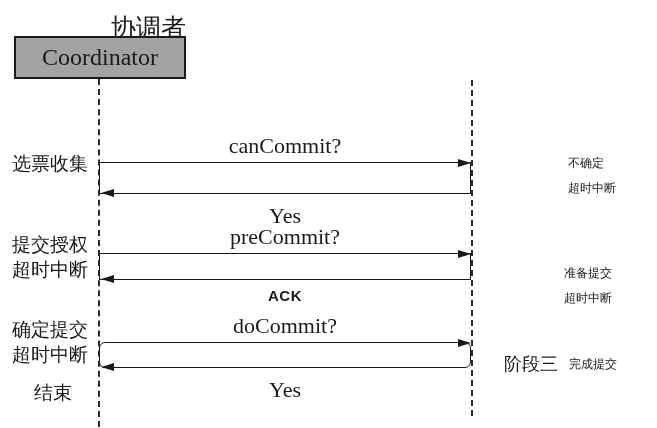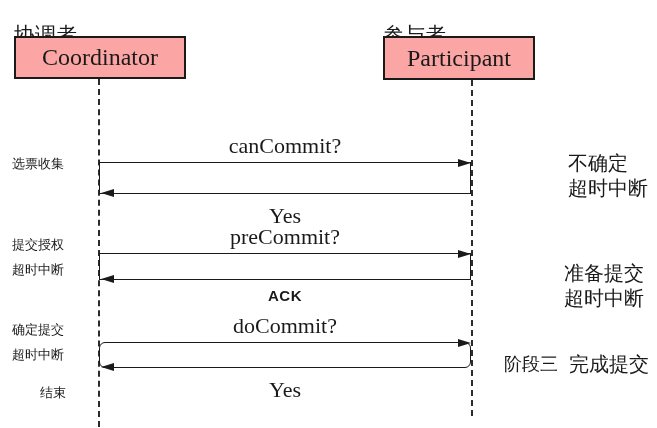--- a/index.html
+++ b/index.html
@@ -3,28 +3,28 @@
 <meta charset="utf-8">
 <style>
   html,body { margin:0; padding:0; background:#ffffff; }
   .stage {
     position:relative; width:657px; height:428px; overflow:hidden;
     background:#ffffff; color:#1a1a1a;
     font-family:"Liberation Sans","DejaVu Sans",sans-serif;
   }
 
   
-  .actor-caption { position:absolute; top:21px; font-size:21px; text-align:left; white-space:nowrap; }
+  .actor-caption { position:absolute; top:11px; font-size:25px; text-align:right; white-space:nowrap; }
   .cap-co { left:14px;  width:172px; }
   .cap-pa { left:383px; width:152px; }
 
   
   .actor-box {
     position:absolute; top:36px; box-sizing:border-box;
-    border:2px solid #1a1a1a; background:#fca5a5;
+    border:2px solid #1a1a1a; background:#a3a3a3;
     display:flex; align-items:center; justify-content:center;
     font-family:"Liberation Serif","DejaVu Serif",serif; font-size:24px;text-align:center;
   }
   .box-co { left:14px;  width:172px; height:43px; }
   .box-pa { left:383px; width:152px; height:44px; }
 
   
   .lifeline { position:absolute; width:0; border-left:2px dashed #2b2b2b; }
   .life-co { left:98px;  top:79px; height:348px; }
   .life-pa { left:471px; top:80px; height:336px; }
@@ -55,43 +55,41 @@
     font-family:"Liberation Serif","DejaVu Serif",serif; font-size:22px;
   }
   .req-label  { bottom:100%; padding-bottom:4px; }
   .resp-label { top:100%; padding-top:10px; }
   .resp-label.ack {
     font-family:"Liberation Sans","DejaVu Sans",sans-serif;
     font-size:15px; font-weight:700; letter-spacing:.5px; padding-top:8px;
   }
 
   
-  .state { position:absolute; left:12px; width:82px; font-size:13px; line-height:25px; white-space:nowrap; }
+  .state { position:absolute; left:12px; width:82px; font-size:19px; line-height:25px; white-space:nowrap; }
   .state1 { top:151px; }
   .state2 { top:232px; }
   .state3 { top:317px; }
   .state4 { top:380px; text-align:center; }
 
   
   .phase-label  { position:absolute; font-size:18px; white-space:nowrap; }
-  .phase-status { position:absolute; font-size:20px; line-height:25px; white-space:nowrap; }
+  .phase-status { position:absolute; font-size:12px; line-height:25px; white-space:nowrap; }
   .p1l { left:499px; top:160px; }  .p1s { left:568px; top:151px; }
   .p2l { left:499px; top:262px; }  .p2s { left:564px; top:261px; }
   .p3l { left:504px; top:352px; }  .p3s { left:569px; top:352px; }
 </style>
 </head>
 <body>
 
 <div class="stage">
 
   <div class="actor-caption cap-co">协调者</div>
-  <div class="actor-caption cap-pa">参与者</div>
 
   <div class="actor-box box-co">Coordinator</div>
-  <div class="actor-box box-pa">Participant</div>
 
   <div class="lifeline life-co"></div>
   <div class="lifeline life-pa"></div>
 
   <div class="msgpair pair1">
     <div class="req-label">canCommit?</div>
     <div class="resp-label">Yes</div>
     <div class="arrowhead arr-right"></div>
     <div class="arrowhead arr-left"></div>
   </div>

